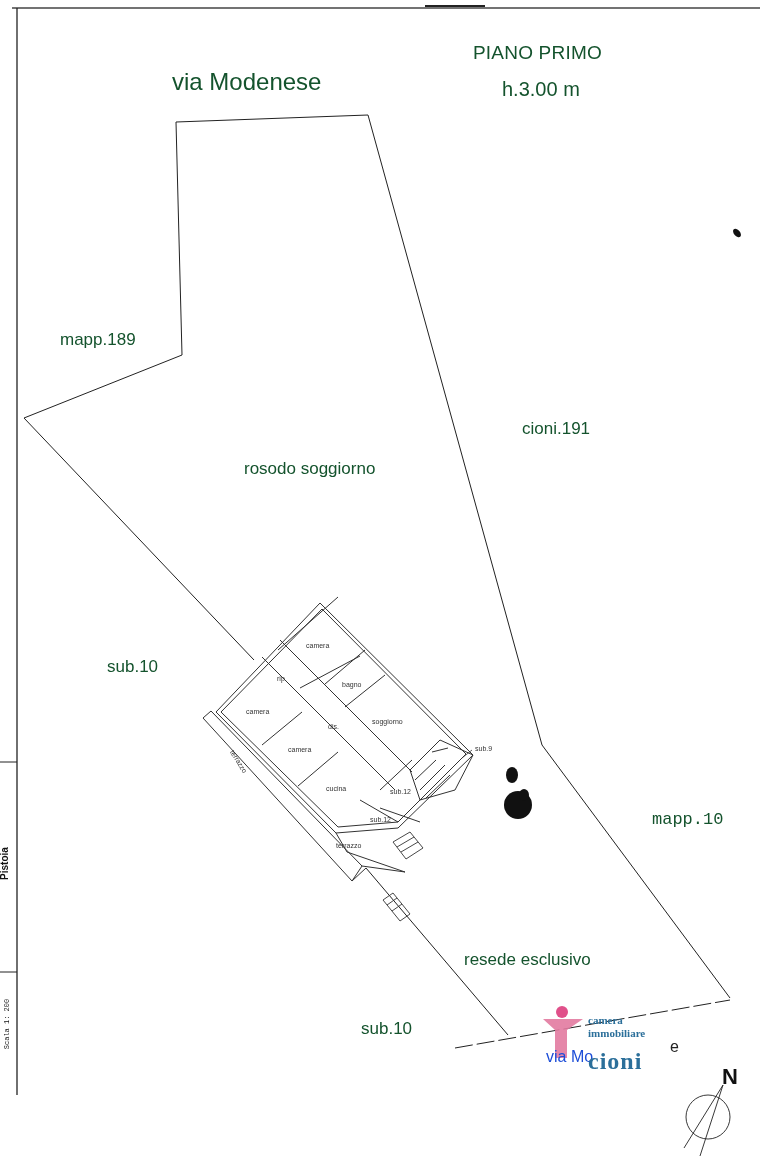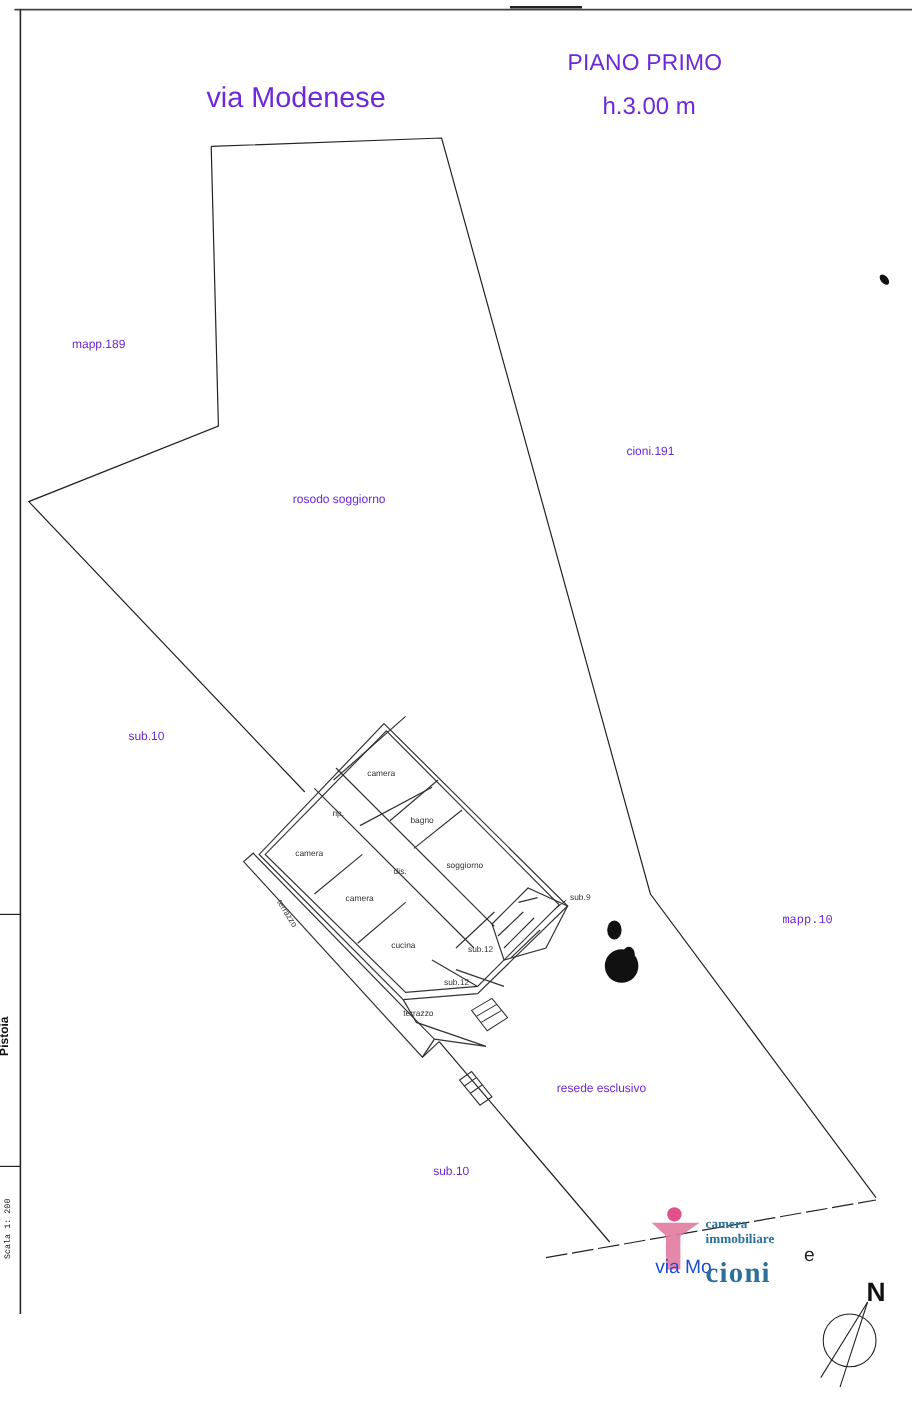--- a/index.html
+++ b/index.html
@@ -1,23 +1,23 @@
 <!DOCTYPE html>
 <html><head>
 <meta charset="utf-8">
 <style>
   html, body { margin:0; padding:0; background:#ffffff; }
   body { width:768px; height:1173px; position:relative; overflow:hidden;
          font-family:"Liberation Sans", sans-serif; color:#111; }
   .abs { position:absolute; }
   svg.plan { position:absolute; left:0; top:0; }
-  .lbl { position:absolute; white-space:nowrap; color:#6d28d9; }
+  .lbl { position:absolute; white-space:nowrap; color:#14532d; }
   .title { font-size:19px; letter-spacing:0.2px; }
   .street { font-size:24px; }
-  .parcel { font-size:10px; }
+  .parcel { font-size:17px;margin-top:48px; }
   .room { font-size:7px; color:#333; }
   .side { position:absolute; font-family:"Liberation Sans", sans-serif; font-weight:bold; font-size:10px;
           transform:rotate(-90deg); transform-origin:center; white-space:nowrap; }
   .side-scale { font-family:"Liberation Mono", monospace; font-weight:normal; font-size:7px; }
   .logo { position:absolute; left:540px; top:1002px; width:145px; height:68px; }
   .logo-text { position:absolute; left:48px; font-family:"Liberation Serif", serif; color:#2b6f9a; font-weight:bold; }
   .logo-a { top:12px; font-size:11px; }
   .logo-b { top:25px; font-size:11px; }
   .logo-c { top:34px; font-size:24px; letter-spacing:1px;margin-top:12px; }
   .ghost { position:absolute; left:546px; top:1048px; font-size:16px; color:#1d4ed8; }

